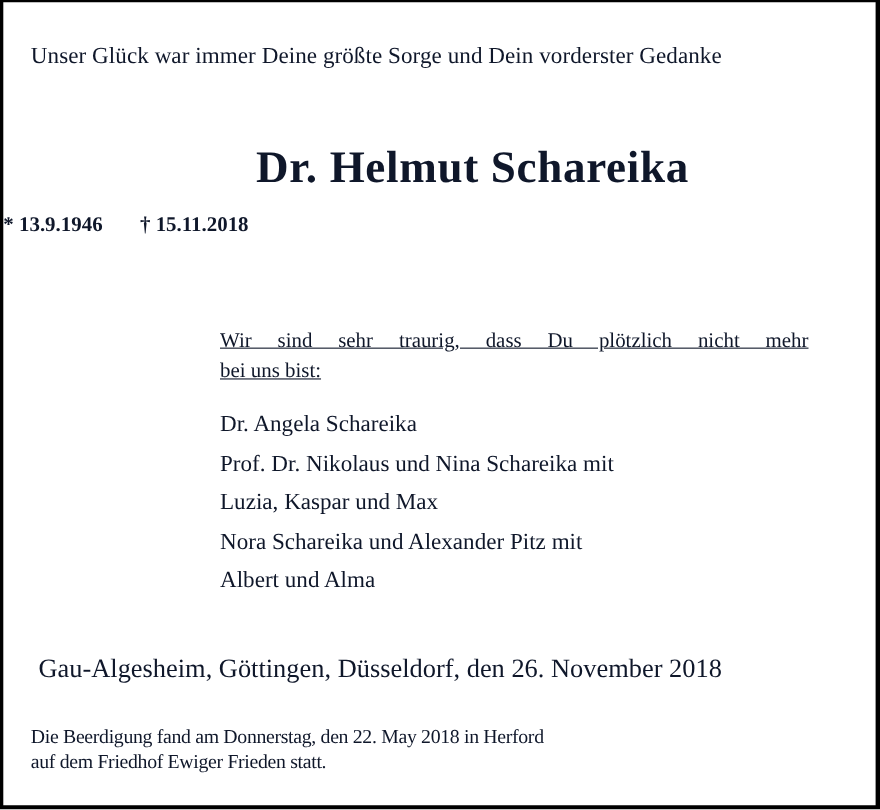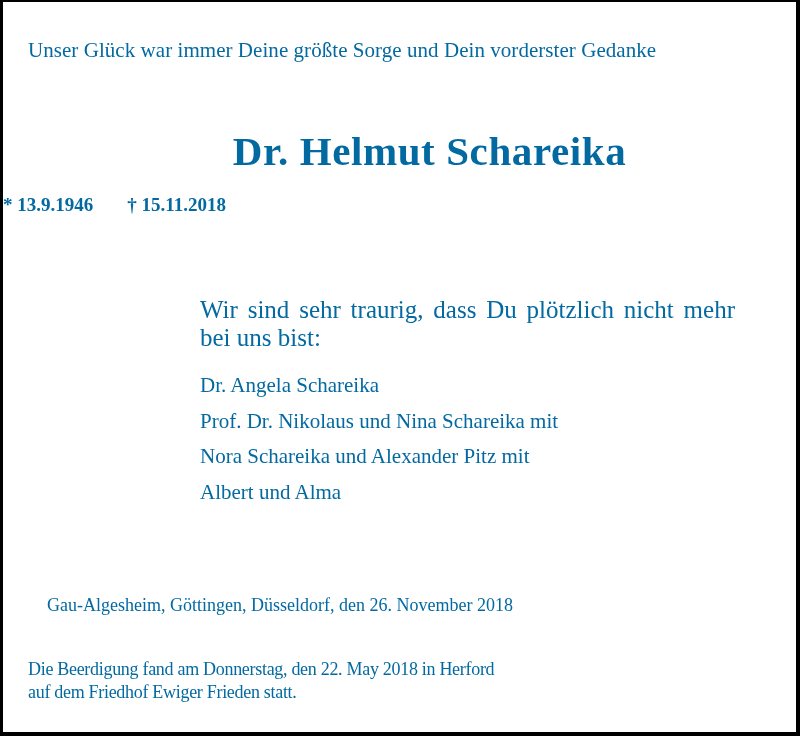--- a/index.html
+++ b/index.html
@@ -7,32 +7,32 @@
     .notice {
       position: relative;
       box-sizing: border-box;
       width: 800px; height: 736px;
       background: #ffffff;
       border-top: 2px solid #000;
       border-left: 3px solid #000;
       border-right: 4px solid #000;
       border-bottom: 4px solid #000;
       font-family: "Liberation Serif", "DejaVu Serif", serif;
-      color: #0369a1;
+      color: #0f172a;
     }
     .abs { position: absolute; white-space: nowrap; }
     .motto { left: 25px; top: 36px; font-size: 21px; letter-spacing: 0.05px; }
     .name { left: 0; width: 793px; text-align: center; top: 125px; font-size: 41px; font-weight: bold; letter-spacing: 0.6px; padding-left: 30px; }
     .dates { left: 0; width: 793px; text-align: left; top: 192px; font-size: 19px; font-weight: bold; }
     .dates .gap { display: inline-block; width: 34px; }
-    .intro { left: 197px; top: 294px; width: 535px; font-size: 25px; line-height: 28px; white-space: normal; }
+    .intro { left: 197px; top: 294px; width: 535px; font-size: 19px; line-height: 28px; white-space: normal; text-decoration: underline; }
     .intro .l1 { display: block; text-align: justify; text-align-last: justify; }
     .mourners { left: 197px; top: 366px; font-size: 21px; }
     .mourners .row { height: 35.5px; line-height: 35.5px; }
-    .place { left: 44px; top: 593px; font-size: 18px; }
+    .place { left: 32px; top: 593px; font-size: 24px; }
     .funeral { left: 25px; top: 656px; font-size: 18px; line-height: 23px; letter-spacing: -0.3px; }
   </style>
 </head>
 <body>
 
 <div class="notice">
   <div class="abs motto">Unser Glück war immer Deine größte Sorge und Dein vorderster Gedanke</div>
 
   <div class="abs name">Dr. Helmut Schareika</div>
 
@@ -43,20 +43,21 @@
   </div>
 
   <div class="abs intro">
     <span class="l1">Wir sind sehr traurig, dass Du plötzlich nicht mehr</span>
     <span>bei uns bist:</span>
   </div>
 
   <div class="abs mourners">
     <div class="row">Dr. Angela Schareika</div>
     <div class="row">Prof. Dr. Nikolaus und Nina Schareika mit</div>
+    <div class="row">Luzia, Kaspar und Max</div>
     <div class="row">Nora Schareika und Alexander Pitz mit</div>
     <div class="row">Albert und Alma</div>
   </div>
 
   <div class="abs place">Gau-Algesheim, Göttingen, Düsseldorf, den 26. November 2018</div>
 
   <div class="abs funeral">
     <div>Die Beerdigung fand am Donnerstag, den 22. May 2018 in Herford</div>
     <div>auf dem Friedhof Ewiger Frieden statt.</div>
   </div>

